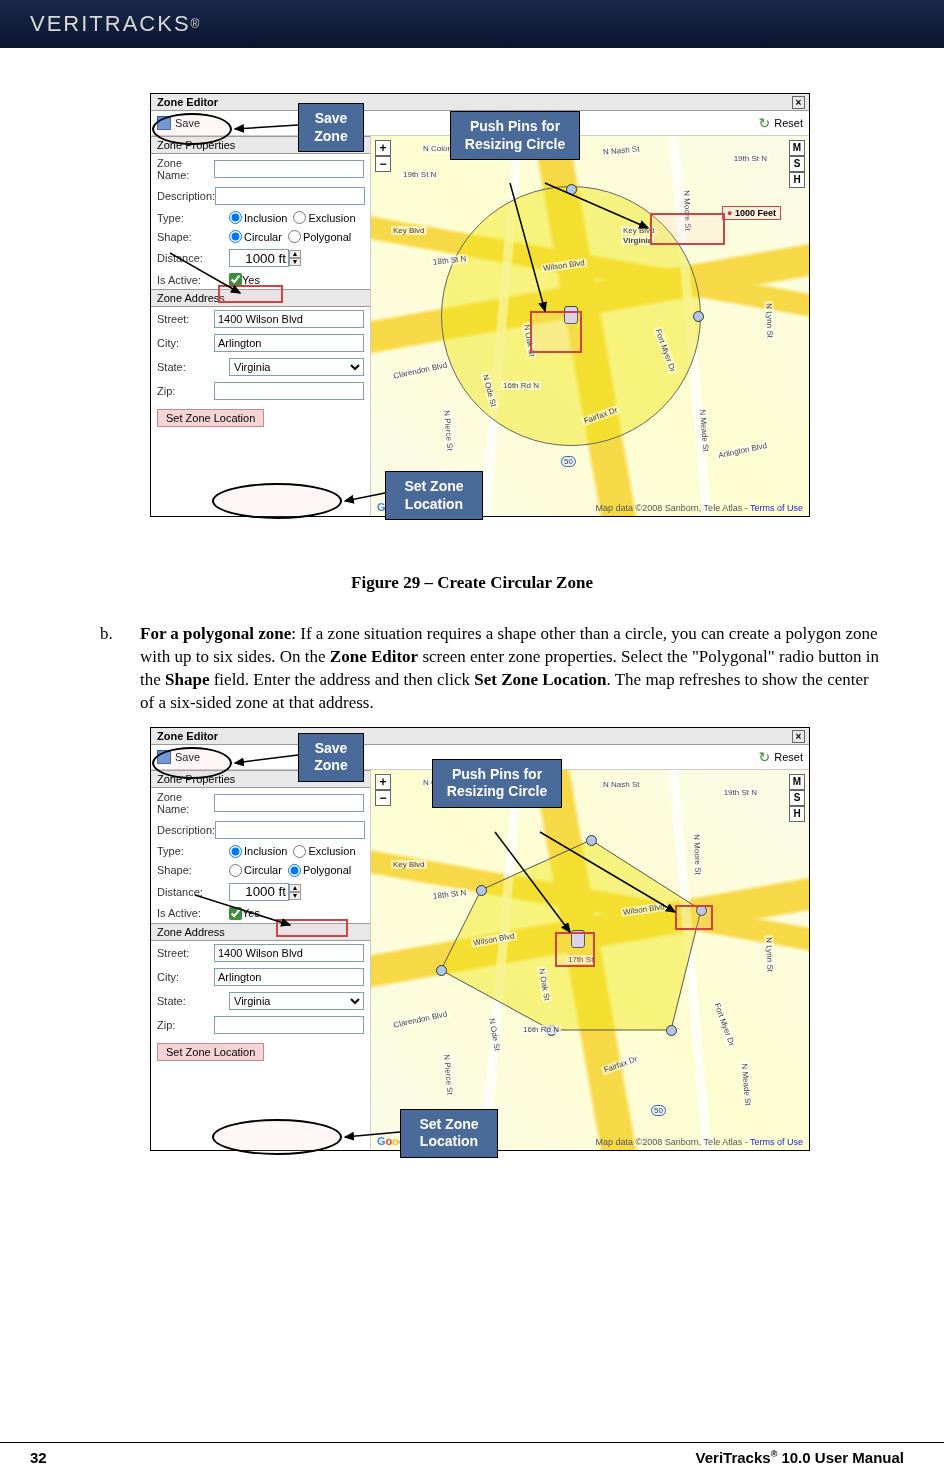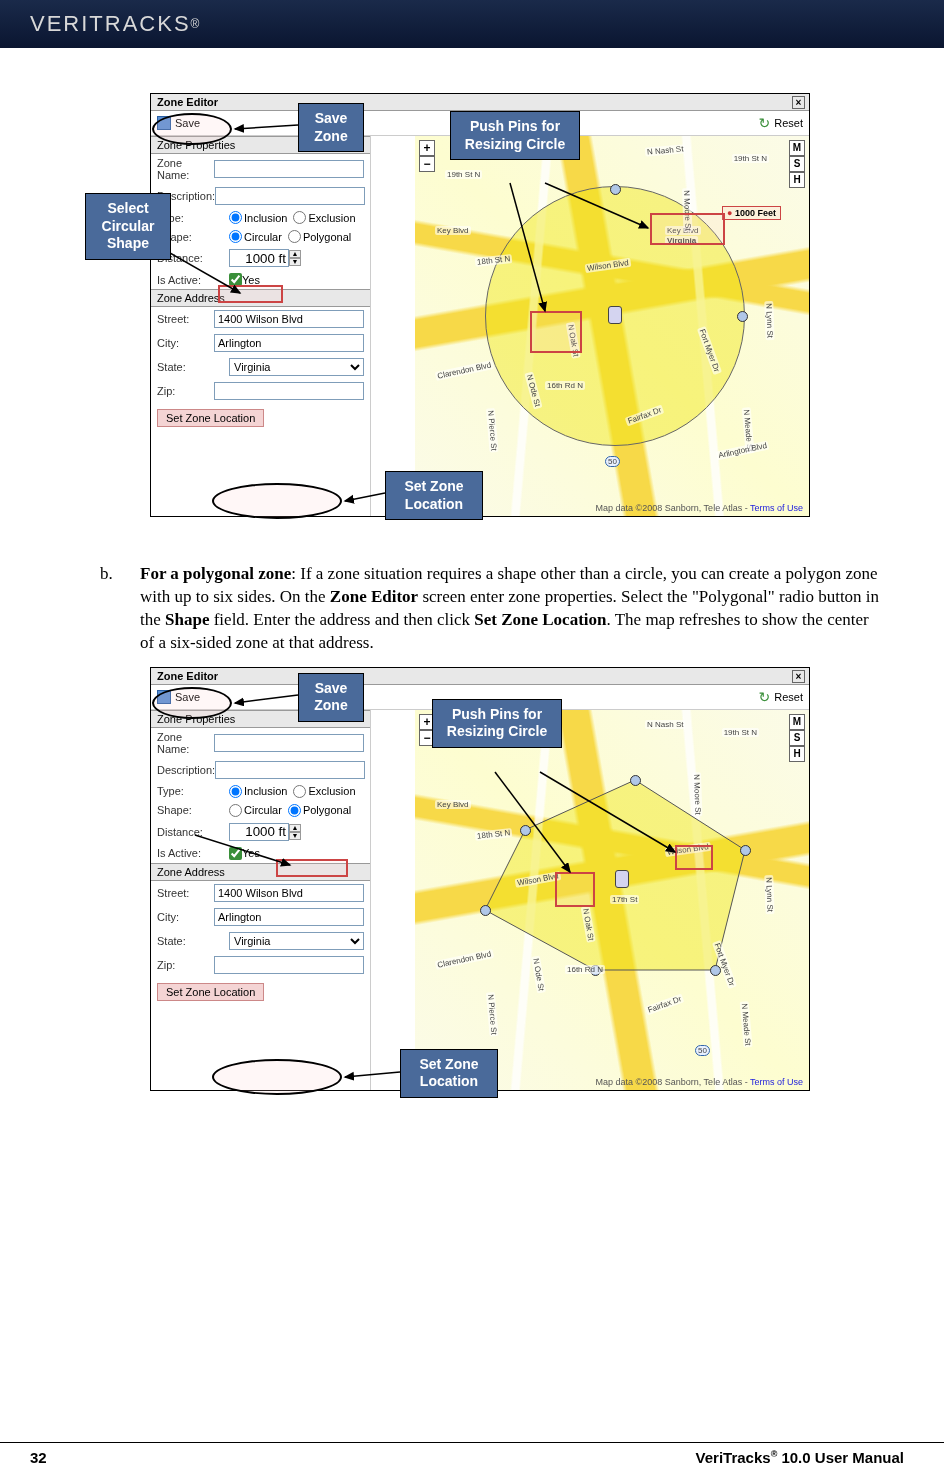--- a/index.html
+++ b/index.html
@@ -53,21 +53,21 @@
     display: flex;
     justify-content: space-between;
     border-bottom: 1px solid #ccc;
   }
   .ze-save { display:flex; align-items:center; gap:4px; }
   .ze-disk {
     width:14px;height:14px;background:#5a8fd4;border:1px solid #2a5fa4;display:inline-block;
   }
   .ze-reset { display:flex; align-items:center; gap:4px; }
   .ze-arrow { color:#3a8f3a; font-size:14px; }
-  .ze-body { display:flex;gap:44px; }
+  .ze-body { display:flex; }
   .ze-form {
     width: 220px;
     border-right: 1px solid #ccc;
   }
   .ze-section-h {
     background:#e8e8e8; border-top:1px solid #999; border-bottom:1px solid #999;
     padding: 2px 6px;
   }
   .ze-row { display:flex; padding: 3px 6px; align-items:center; }
   .ze-lbl { width: 72px; color:#333; }
@@ -329,37 +329,37 @@
   </div>
 
   <div class="highlight-oval" style="left:2px; top:20px; width:80px; height:32px;"></div>
   <div class="highlight-rect" style="left:68px; top:192px; width:65px; height:18px;"></div>
   <div class="highlight-rect" style="left:380px; top:218px; width:52px; height:42px;"></div>
   <div class="highlight-rect" style="left:500px; top:120px; width:75px; height:32px;"></div>
   <div class="highlight-oval" style="left:62px; top:390px; width:130px; height:36px;"></div>
 
   <div class="callout" style="left:148px; top:10px; width:66px;">Save Zone</div>
   <div class="callout" style="left:300px; top:18px; width:130px;">Push Pins for Resizing Circle</div>
-  <div class="callout" style="left:-65px; top:100px; width:86px;">Select Circular Shape</div>
   <div class="callout" style="left:235px; top:378px; width:98px;">Set Zone Location</div>
 
   <svg class="arrow-line" style="left:0;top:0;" width="700" height="460">
     <defs>
           <marker id="ah1" markerWidth="8" markerHeight="8" refX="6" refY="3" orient="auto">
             <path d="M0,0 L7,3 L0,6 Z" fill="#000"></path>
           </marker>
         </defs>
     <line x1="148" y1="32" x2="85" y2="36" stroke="#000" stroke-width="1.5" marker-end="url(#ah1)"></line>
     <line x1="20" y1="160" x2="90" y2="200" stroke="#000" stroke-width="1.5" marker-end="url(#ah1)"></line>
     <line x1="360" y1="90" x2="395" y2="218" stroke="#000" stroke-width="1.5" marker-end="url(#ah1)"></line>
     <line x1="395" y1="90" x2="498" y2="135" stroke="#000" stroke-width="1.5" marker-end="url(#ah1)"></line>
     <line x1="235" y1="400" x2="195" y2="408" stroke="#000" stroke-width="1.5" marker-end="url(#ah1)"></line>
   </svg>
 </div>
 
+<div class="caption">Figure 29 – Create Circular Zone</div>
 
 <p class="body-text" style="position:relative;">
   <span class="list-marker">b.</span>
   <b>For a polygonal zone</b><span>: If a zone situation requires a shape other than a circle, you can create a polygon zone with up to six sides. On the </span><b>Zone Editor</b><span> screen enter zone properties. Select the "Polygonal" radio button in the </span><b>Shape</b><span> field. Enter the address and then click </span><b>Set Zone Location</b><span>. The map refreshes to show the center of a six-sided zone at that address.</span>
 </p>
 
 <div class="fig-wrap" style="height:450px; margin-top:6px;">
   <div class="fig-img">
     <div class="ze-title">
       <span>Zone Editor</span>

